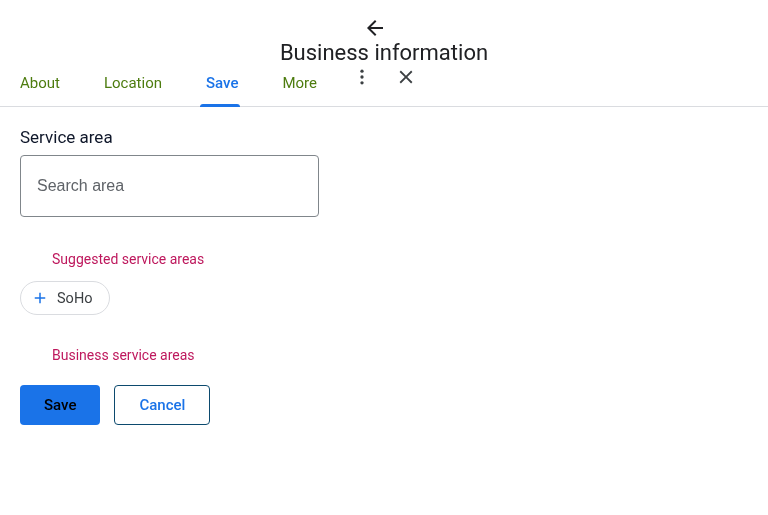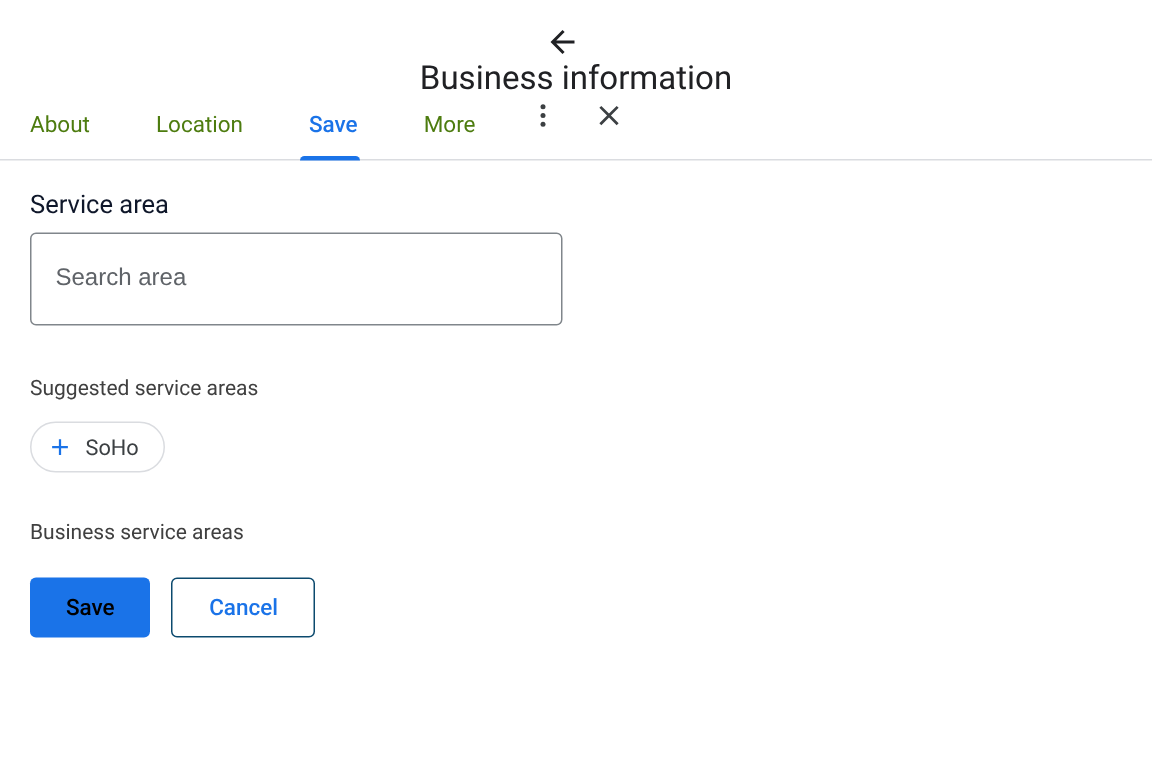--- a/index.html
+++ b/index.html
@@ -80,21 +80,21 @@
     font-size: 14.5px;
     color: #5f6368;
     margin-bottom: 28px;
   }
   .learn-more {
     color: #1a73e8;
     text-decoration: none;
     cursor: pointer;
   }
   .search-box {
-    width: 355px;
+    width: 299px;
     height: 62px;
     border: 1px solid #80868b;
     border-radius: 4px;
     display: flex;
     align-items: center;
     padding: 0 16px;
     margin-bottom: 34px;
   }
   .search-box input {
     border: none;
@@ -102,22 +102,23 @@
     font-size: 16px;
     color: #5f6368;
     width: 100%;
     background: transparent;
   }
   .search-box input::placeholder {
     color: #5f6368;
   }
   .sub-label {
     font-size: 14px;
-    color: #404040;
+    color: #be185d;
     margin-bottom: 14px;
+    margin-left: 32px;
   }
   .chip {
     display: inline-flex;
     align-items: center;
     border: 1px solid #dadce0;
     border-radius: 20px;
     padding: 7px 16px 7px 10px;
     font-size: 14.5px;
     color: #3c4043;
     cursor: pointer;

